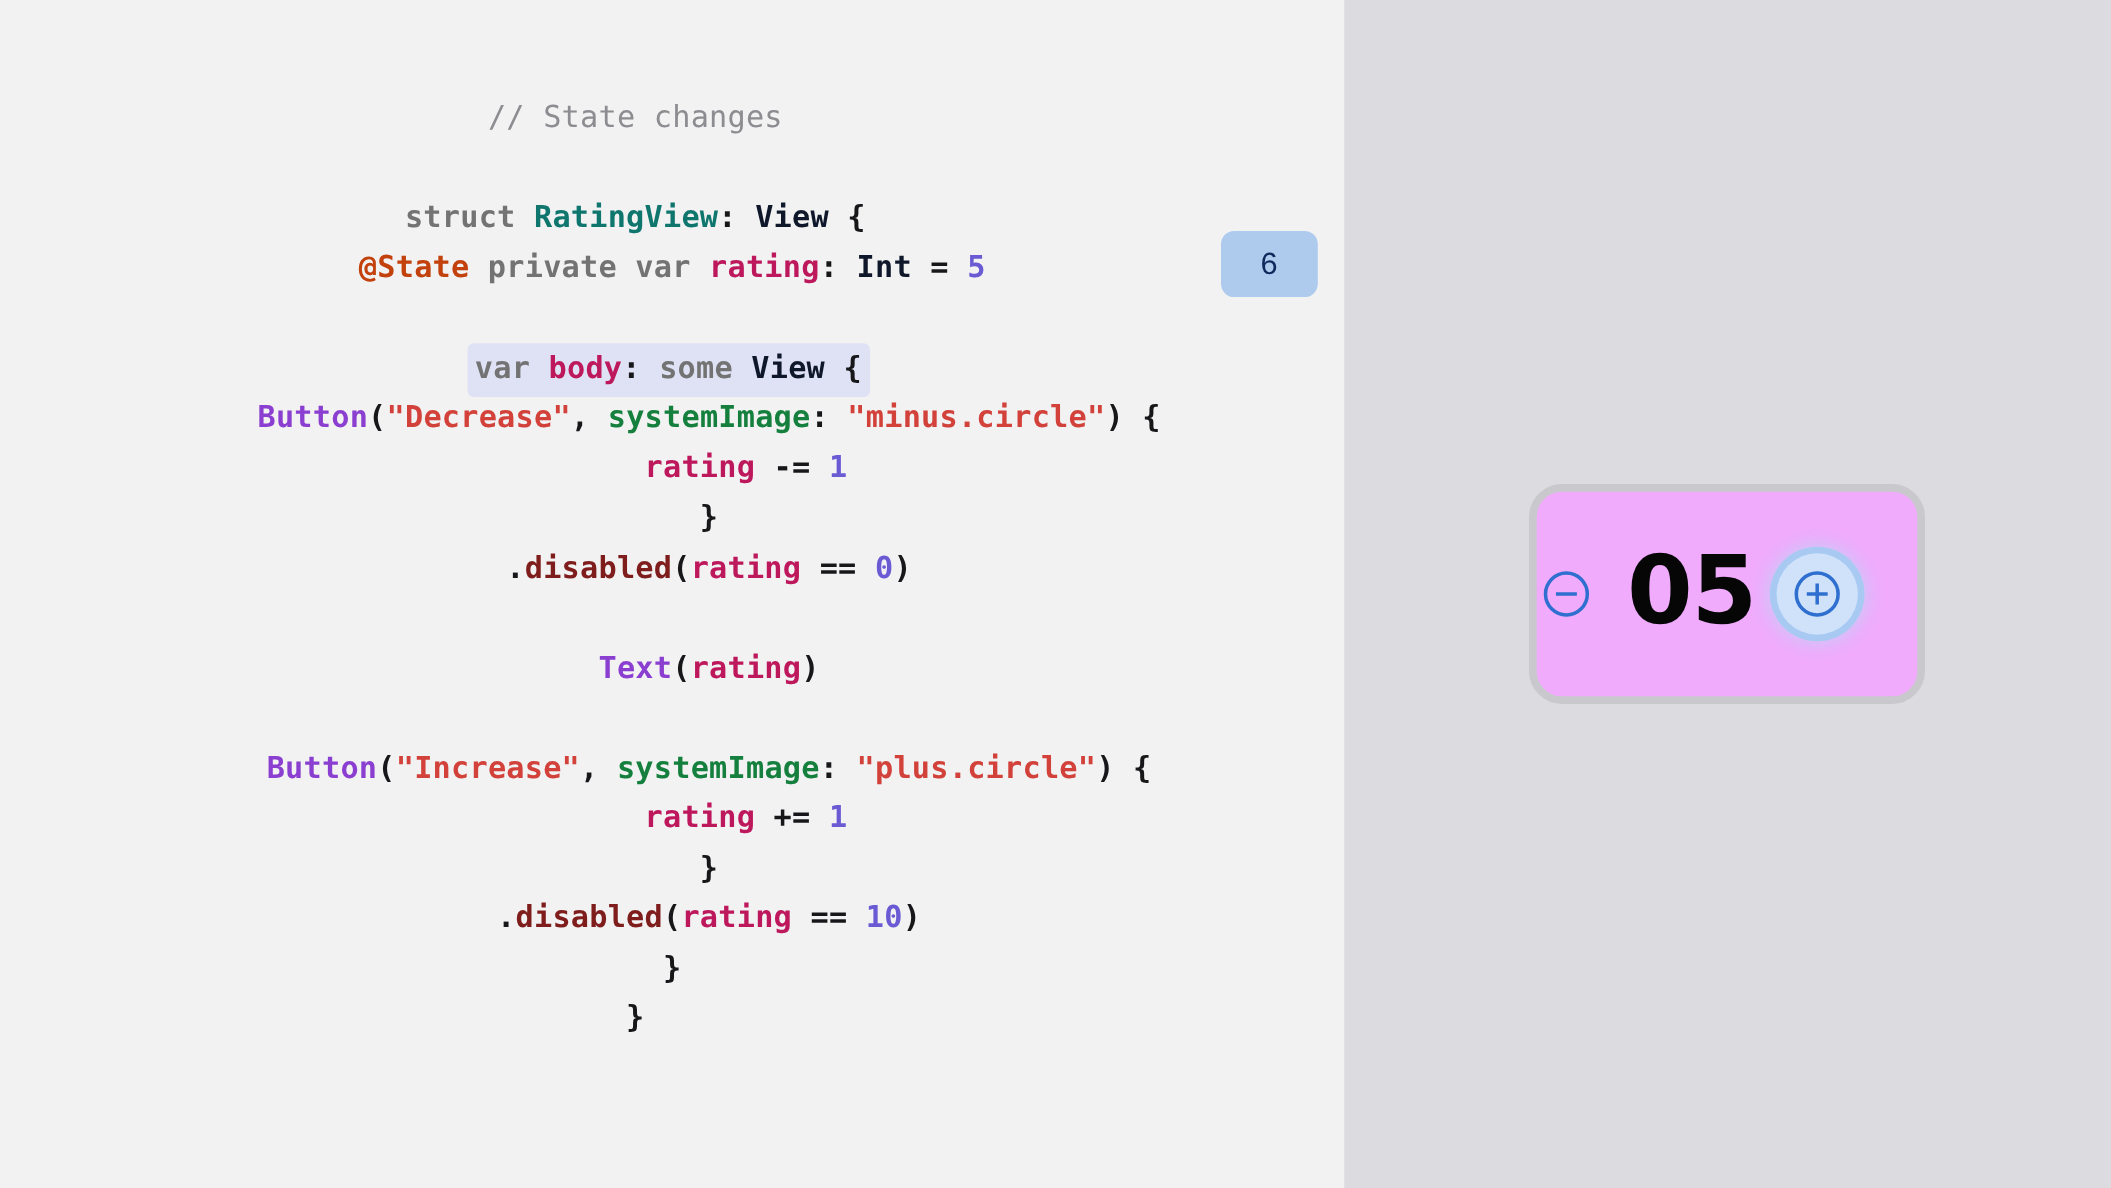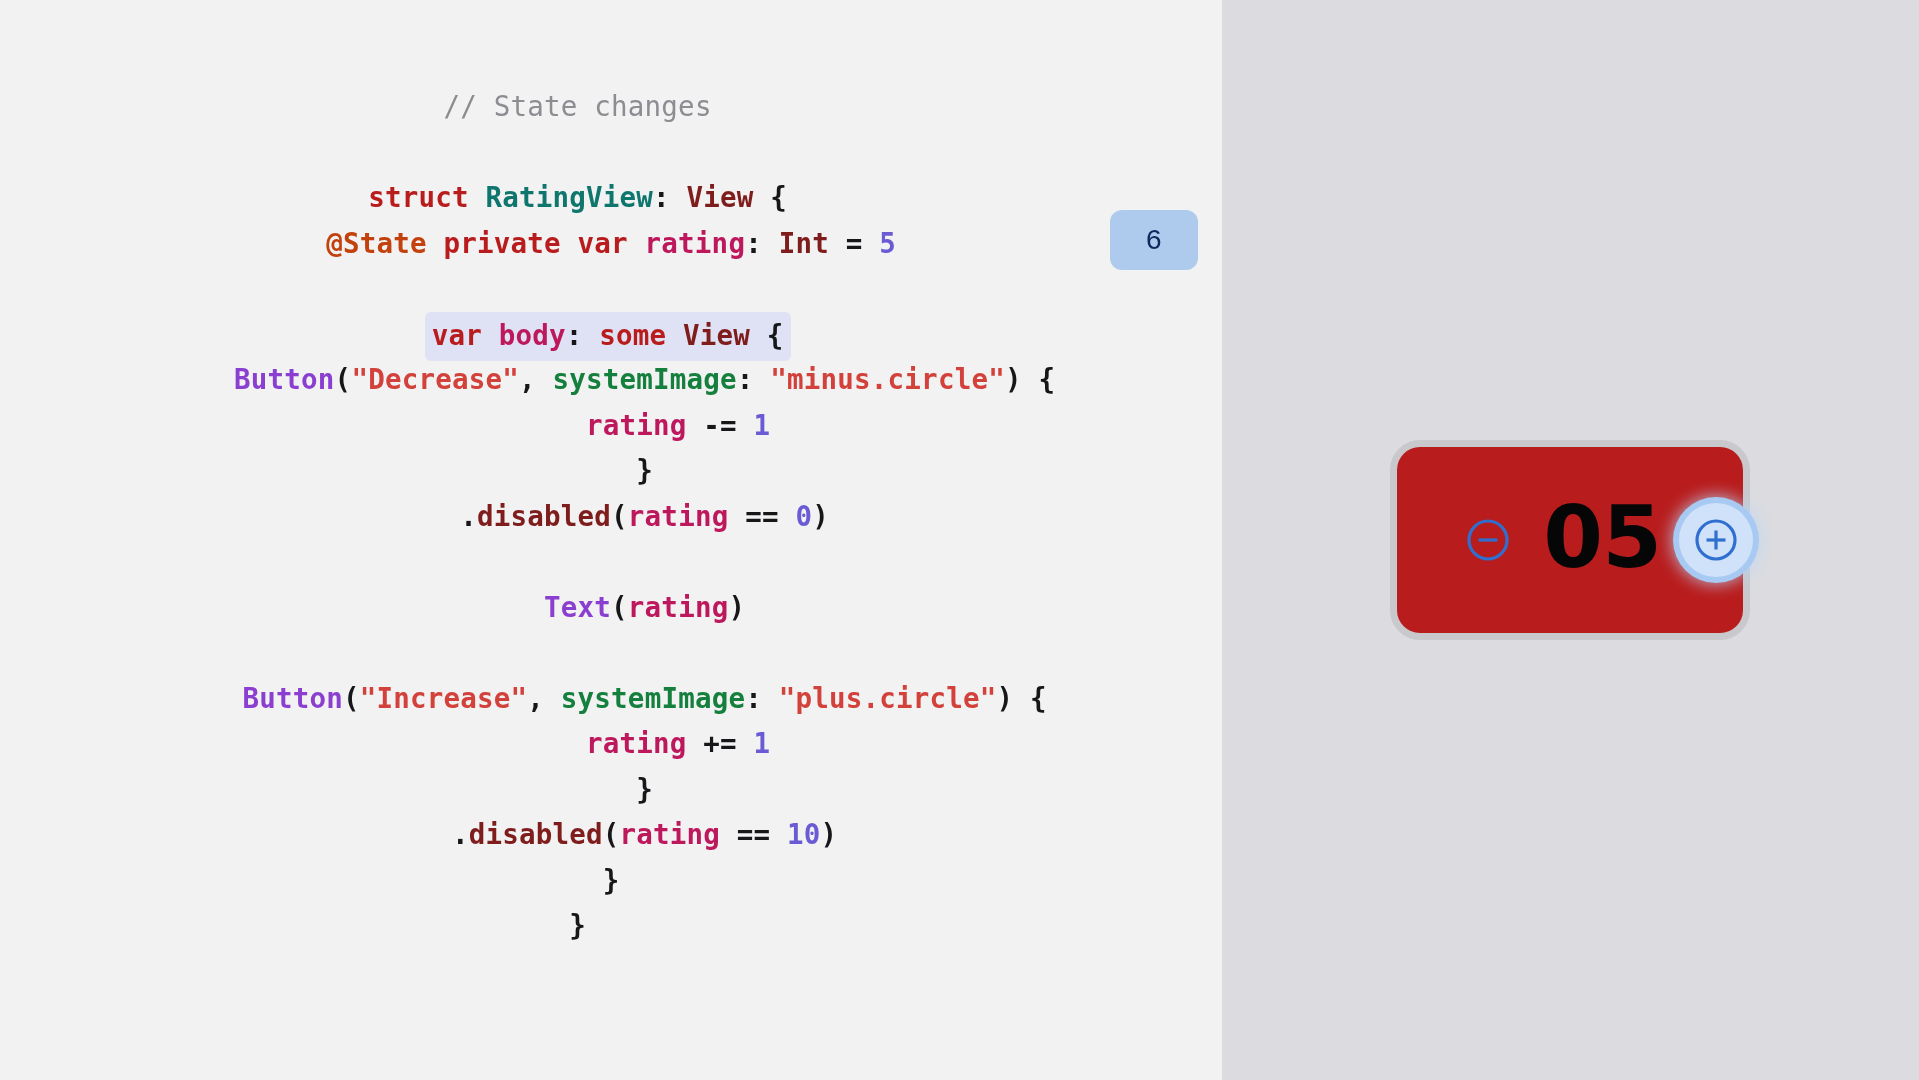--- a/index.html
+++ b/index.html
@@ -54,23 +54,23 @@
     display: inline-block;
     background: #dfe2f4;
     border-radius: 6px;
     padding: 1px 7px 3px 7px;
     margin-left: -7px;
     box-sizing: content-box;
   }
 
   
   .t-comment  { color: #8c8c91; font-weight: 500; }
-  .t-keyword  { color: #b91c1c; }
+  .t-keyword  { color: #737373; }
   .t-type     { color: #0f766e; }
-  .t-typeP    { color: #7f1d1d; margin-top: 11px; }
+  .t-typeP    { color: #0f172a; margin-top: 11px; }
   .t-attr     { color: #c2410c; }
   .t-var      { color: #be185d; }
   .t-num      { color: #6a5bd4; }
   .t-plain    { color: #17171a; }
   .t-func     { color: #8b3fd1; margin-top: 40px; }
   .t-string   { color: #d2413a; }
   .t-method   { color: #7f1d1d; }
   .t-label    { color: #15803d; }
   .t-punct    { color: #17171a; }
 
@@ -105,27 +105,27 @@
     position: absolute;
     left: 168px;
     top: 440px;
     width: 360px;
     height: 200px;
   }
 
   .stepper-card {
     position: absolute;
     inset: 0;
-    background: #b91c1c;
+    background: #f0abfc;
     border: 7px solid #c8c8cd;
     border-radius: 30px;
     box-sizing: border-box;
     display: flex;
     align-items: center;
-    justify-content: flex-end;
+    justify-content: flex-start;
     gap: 22px;
   }
 
   .step-btn {
     position: relative;
     width: 54px;
     height: 54px;
     flex: 0 0 auto;
     display: flex;
     align-items: center;

